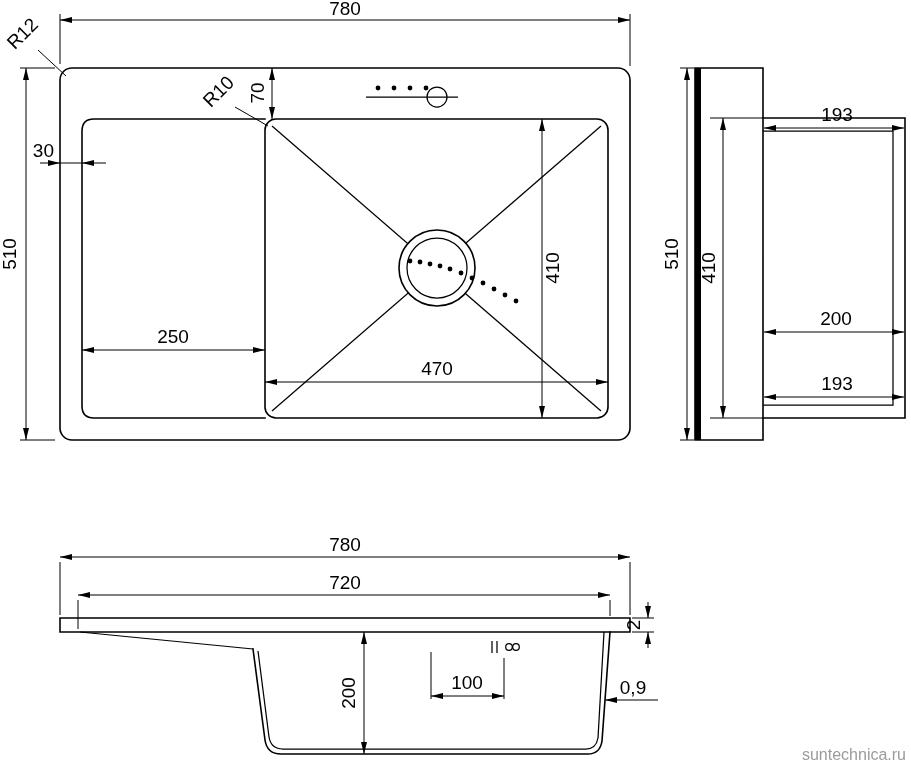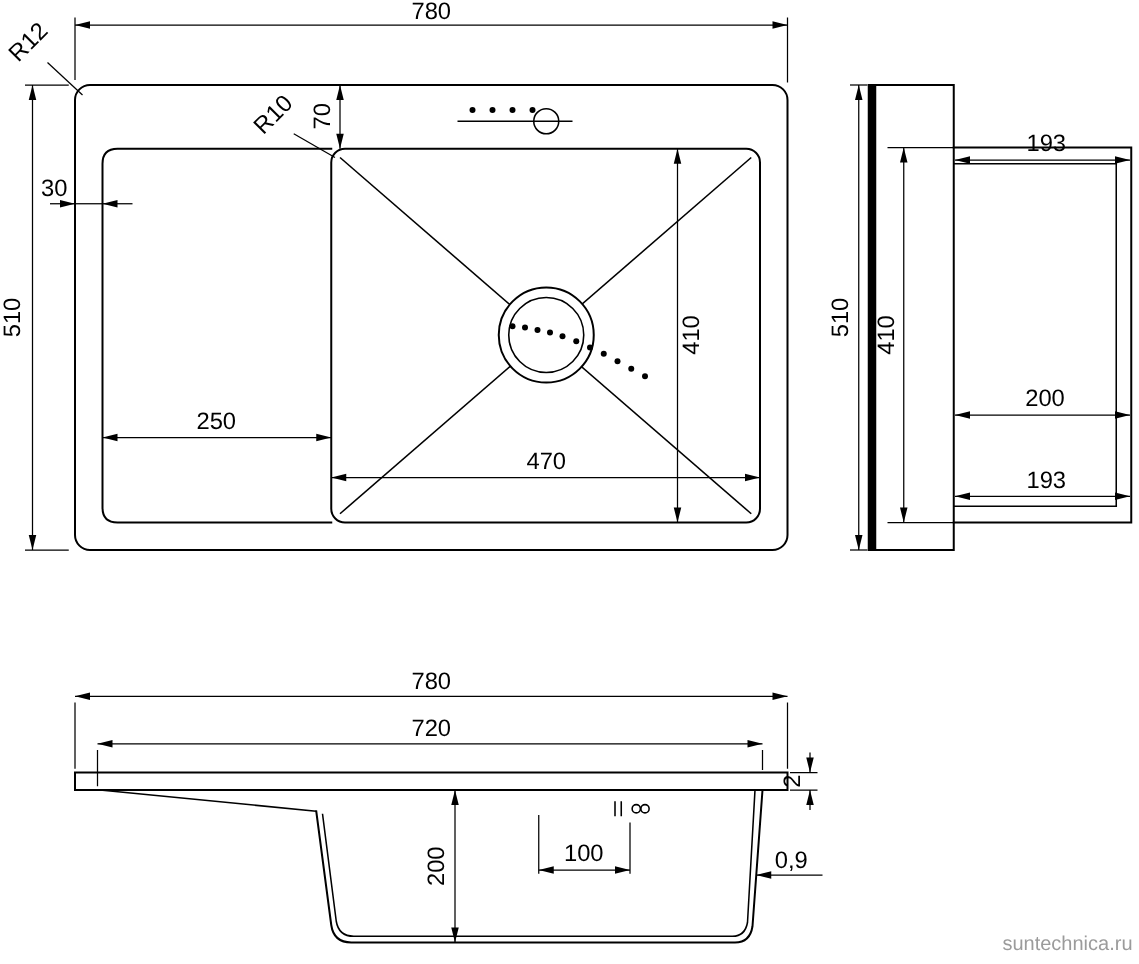--- a/index.html
+++ b/index.html
@@ -1,16 +1,16 @@
 <!DOCTYPE html>
 <html><head>
 <meta charset="utf-8">
 <style>
   html,body{margin:0;padding:0;background:#fff;}
-  .page{width:911px;height:771px;position:relative;background:#fff;overflow:hidden;}
+  .page{width:911px;height:771px;position:relative;background:#fff;overflow:hidden;border-radius:23px;}
   svg{display:block;}
   .obj{stroke:#000;stroke-width:1.6;fill:none;stroke-linecap:square;}
   .obj2{stroke:#000;stroke-width:1.25;fill:none;}
   .dim{stroke:#000;stroke-width:1;fill:none;}
   .t{font-family:"Liberation Sans",sans-serif;font-size:19px;fill:#000;}
   .wm{font-family:"Liberation Sans",sans-serif;font-size:16px;fill:#9b9b9b;}
   .dot{fill:#000;stroke:none;}
   .whitefill{fill:#fff;stroke:#000;stroke-width:1.6;}
   .solid{fill:#000;stroke:none;}
 </style>

